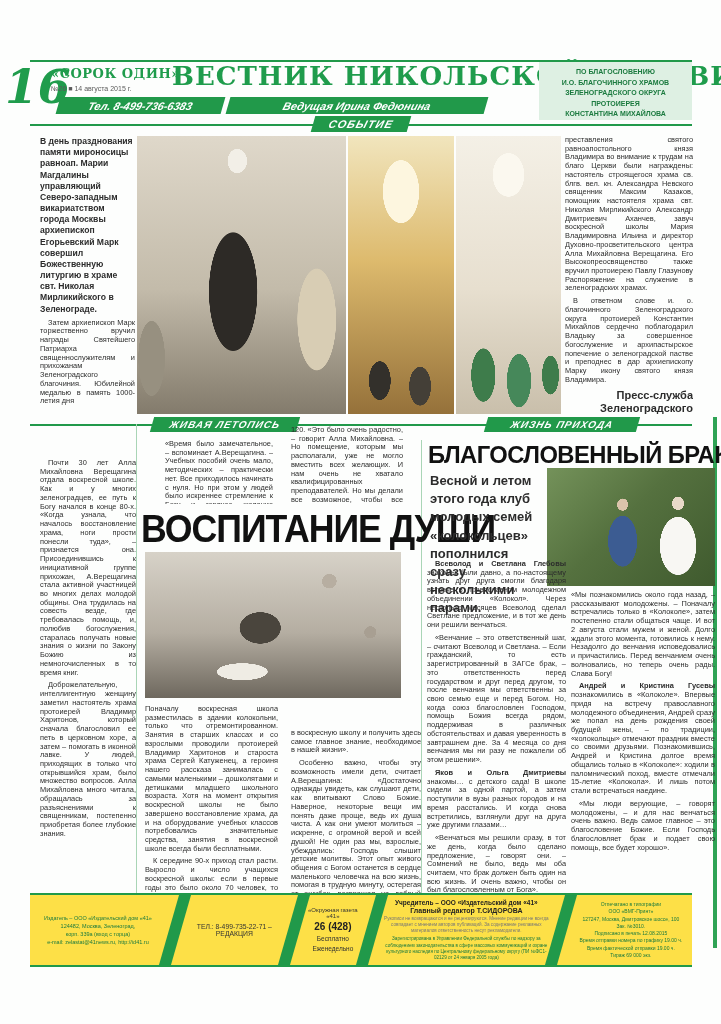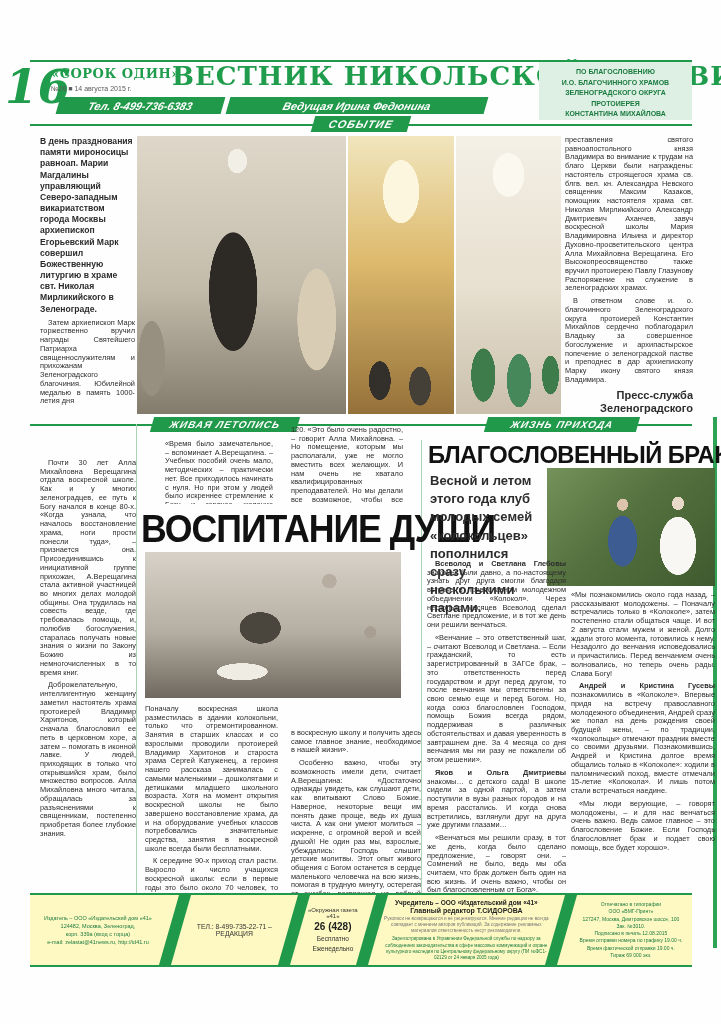--- a/index.html
+++ b/index.html
@@ -30,21 +30,21 @@
   .quote{font-weight:bold;font-size:9px;line-height:1.38;text-align:left;color:#1d1d1d;}
   .headline-lg{font-weight:900;color:#111;letter-spacing:-1px;white-space:nowrap;}
   .cont-line{font-style:italic;text-align:right;margin-top:3px;}
   .author-line{font-weight:bold;text-align:right;font-size:8px;margin-top:2px;}
   .author-line .sq{color:#1f9c4c;margin-right:1px;}
   .lead-name{font-weight:bold;}
   .photo{background-color:#cfc8bb;}
   .vline{background:#a9d5b6;}
   
   .footer{border-top:2px solid #21994a;border-bottom:2px solid #21994a;
-          display:flex;align-items:stretch;background:#fef9c3;justify-content:center;}
+          display:flex;align-items:stretch;background:#fde047;justify-content:center;}
   .fbox{display:flex;flex-direction:column;justify-content:center;text-align:center;overflow:hidden;}
   .fdiv{background:#21994a;width:12px;transform:skewX(-16deg);flex:none;margin:0 3px;}
   .ftiny{font-size:5.5px;line-height:1.5;color:#1b7a3f;}
   .fphone{font-size:6.8px;color:#333;}
   .fname{font-size:6px;color:#333;}
   .fissue{font-size:10px;font-weight:bold;color:#222;margin:2px 0;}
   .ffree{font-size:6.5px;color:#333;line-height:1.4;}
   .ffounder1{font-size:6.5px;font-weight:bold;color:#222;}
   .ffounder2{font-size:7px;font-weight:bold;color:#222;margin:1px 0 2px 0;}
   .fgray{font-size:4.6px;color:#777;line-height:1.35;}

